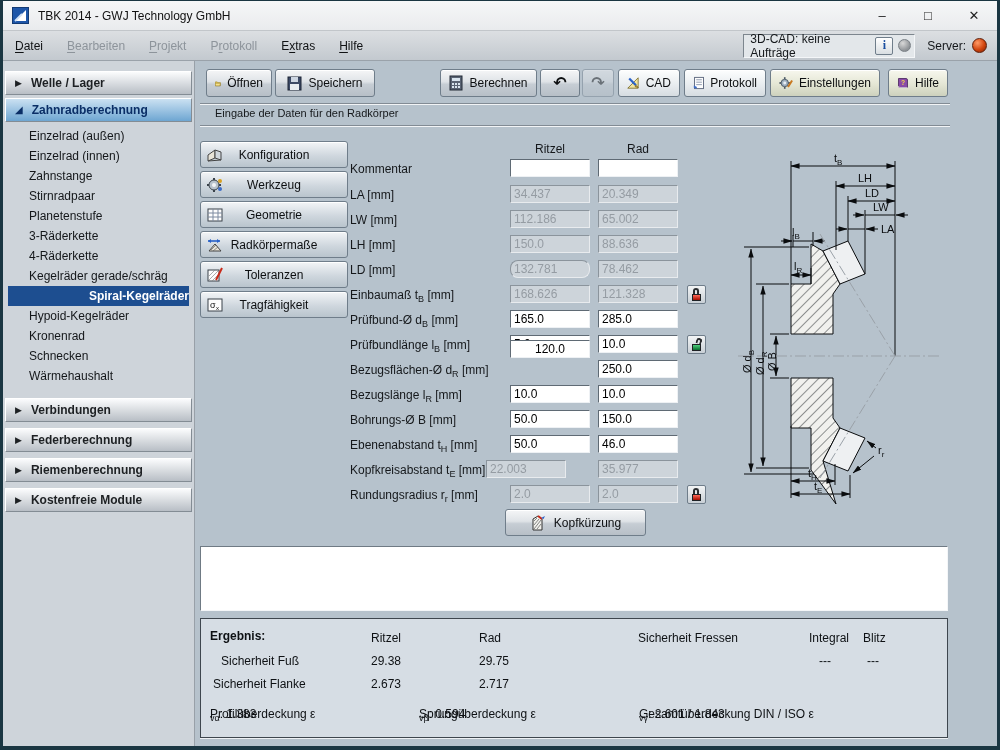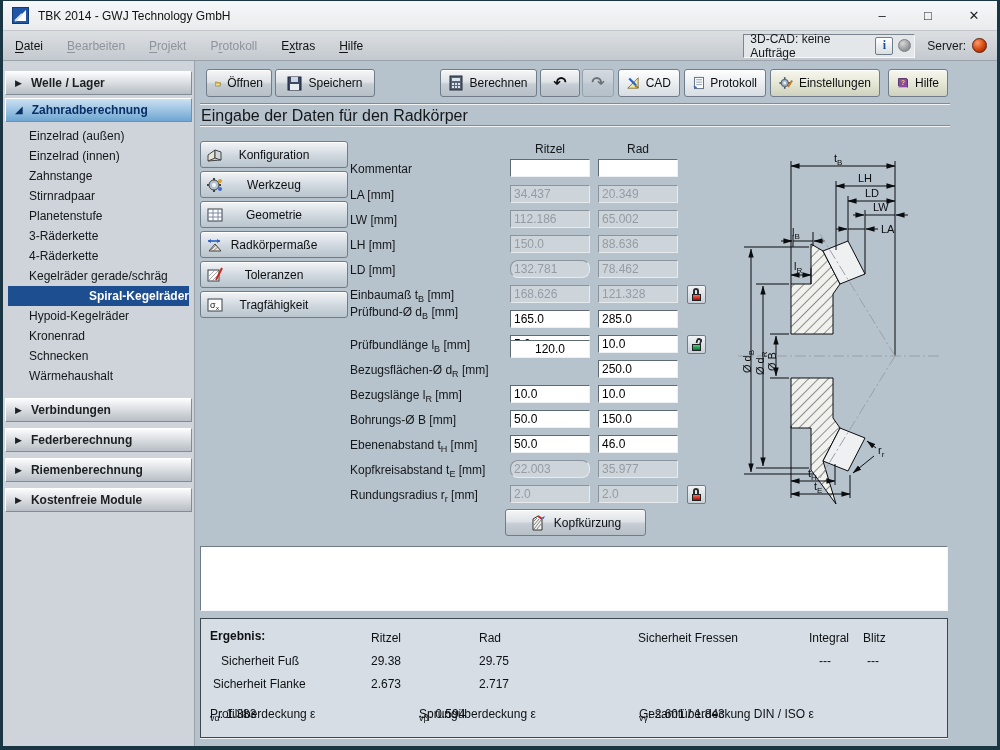--- a/index.html
+++ b/index.html
@@ -47,21 +47,21 @@
   .btn{position:absolute;height:28px;border:1px solid #6f7d8a;border-radius:3px;
     background:linear-gradient(#f5f6f7,#dfe3e7 45%,#c6cdd4 55%,#b7bfc7);
     box-shadow:inset 0 1px 0 #ffffff;display:flex;align-items:center;justify-content:center;gap:6px;
     font-size:12px;color:#0d0f11;padding:0 8px;}
   .btn.white{background:linear-gradient(#fdfefe,#e9edf0 55%,#d6dce1);}
   .btn.warm{background:linear-gradient(#f7f7ee,#e4e6d4 55%,#cdd1bd);}
   .btn.disabled{opacity:.45;}
   .btn .glyph{font-size:16px;font-weight:bold;line-height:1;}
   
   .groove{position:absolute;height:2px;border-top:1px solid #828b94;border-bottom:1px solid #f2f4f6;}
-  #page-title{position:absolute;left:198px;top:106px;font-size:16px;color:#15181b;}
+  #page-title{position:absolute;left:212px;top:106px;font-size:11px;color:#15181b;}
   
   .navbtn{position:absolute;left:197px;width:148px;height:27px;border:1px solid #6f7d8a;border-radius:3px;
     background:linear-gradient(#f3f5f7,#cfd7de 55%,#b9c4cd);box-shadow:inset 0 1px 0 #fff;
     font-size:12px;color:#0d0f11;display:flex;align-items:center;justify-content:center;}
   .navbtn .nicon{position:absolute;left:5px;top:4px;width:18px;height:18px;}
   
   .col-head{position:absolute;font-size:12px;color:#15181b;width:80px;text-align:center;}
   .flabel{position:absolute;left:347px;font-size:12px;color:#15181b;white-space:nowrap;}
   .flabel sub{font-size:9px;}
   .fld{position:absolute;width:80px;height:18px;font-size:12px;color:#000;background:#fff;
@@ -328,21 +328,21 @@
       <div class="flabel" style="top: 262px;">LD [mm]</div>
       <input class="fld ro" readonly="" value="132.781" style="left: 507px; top: 259px; border-radius: 8px;">
       <input class="fld ro" readonly="" value="78.462" style="left: 595px; top: 259px;">
       <div class="flabel" style="top: 287px;">Einbaumaß t<sub>B</sub> [mm]</div>
       <input class="fld ro" readonly="" value="168.626" style="left: 507px; top: 284px;">
       <input class="fld ro" readonly="" value="121.328" style="left: 595px; top: 284px;">
       <span class="lockbtn" style="top: 284px;">
         <span class="shackle"></span>
         <span class="lbody"></span>
       </span>
-      <div class="flabel" style="top: 304px;">Prüfbund-Ø d<sub>B</sub> [mm]</div>
+      <div class="flabel" style="top: 312px;">Prüfbund-Ø d<sub>B</sub> [mm]</div>
       <input class="fld" value="165.0" style="left: 507px; top: 309px;">
       <input class="fld" value="285.0" style="left: 595px; top: 309px;">
       <div class="flabel" style="top: 337px;">Prüfbundlänge l<sub>B</sub> [mm]</div>
       <input class="fld" value="5.0" style="left: 507px; top: 334px;">
       <input class="fld" value="10.0" style="left: 595px; top: 334px;">
       <span class="lockbtn unlocked" style="top: 334px;">
         <span class="shackle"></span>
         <span class="lbody"></span>
       </span>
       <div class="flabel" style="top: 362px;">Bezugsflächen-Ø d<sub>R</sub> [mm]</div>
@@ -351,21 +351,21 @@
       <div class="flabel" style="top: 387px;">Bezugslänge l<sub>R</sub> [mm]</div>
       <input class="fld" value="10.0" style="left: 507px; top: 384px;">
       <input class="fld" value="10.0" style="left: 595px; top: 384px;">
       <div class="flabel" style="top: 412px;">Bohrungs-Ø B [mm]</div>
       <input class="fld" value="50.0" style="left: 507px; top: 409px;">
       <input class="fld" value="150.0" style="left: 595px; top: 409px;">
       <div class="flabel" style="top: 437px;">Ebenenabstand t<sub>H</sub> [mm]</div>
       <input class="fld" value="50.0" style="left: 507px; top: 434px;">
       <input class="fld" value="46.0" style="left: 595px; top: 434px;">
       <div class="flabel" style="top: 462px;">Kopfkreisabstand t<sub>E</sub> [mm]</div>
-      <input class="fld ro" readonly="" value="22.003" style="left: 507px; top: 459px; border-radius: 8px;">
+      <input class="fld ro" readonly="" value="22.003" style="left: 483px; top: 459px;">
       <input class="fld ro" readonly="" value="35.977" style="left: 595px; top: 459px;">
       <div class="flabel" style="top: 487px;">Rundungsradius r<sub>r</sub> [mm]</div>
       <input class="fld ro" readonly="" value="2.0" style="left: 507px; top: 484px;">
       <input class="fld ro" readonly="" value="2.0" style="left: 595px; top: 484px;">
       <span class="lockbtn" style="top: 484px;">
         <span class="shackle"></span>
         <span class="lbody"></span>
       </span>
     </div>
 

